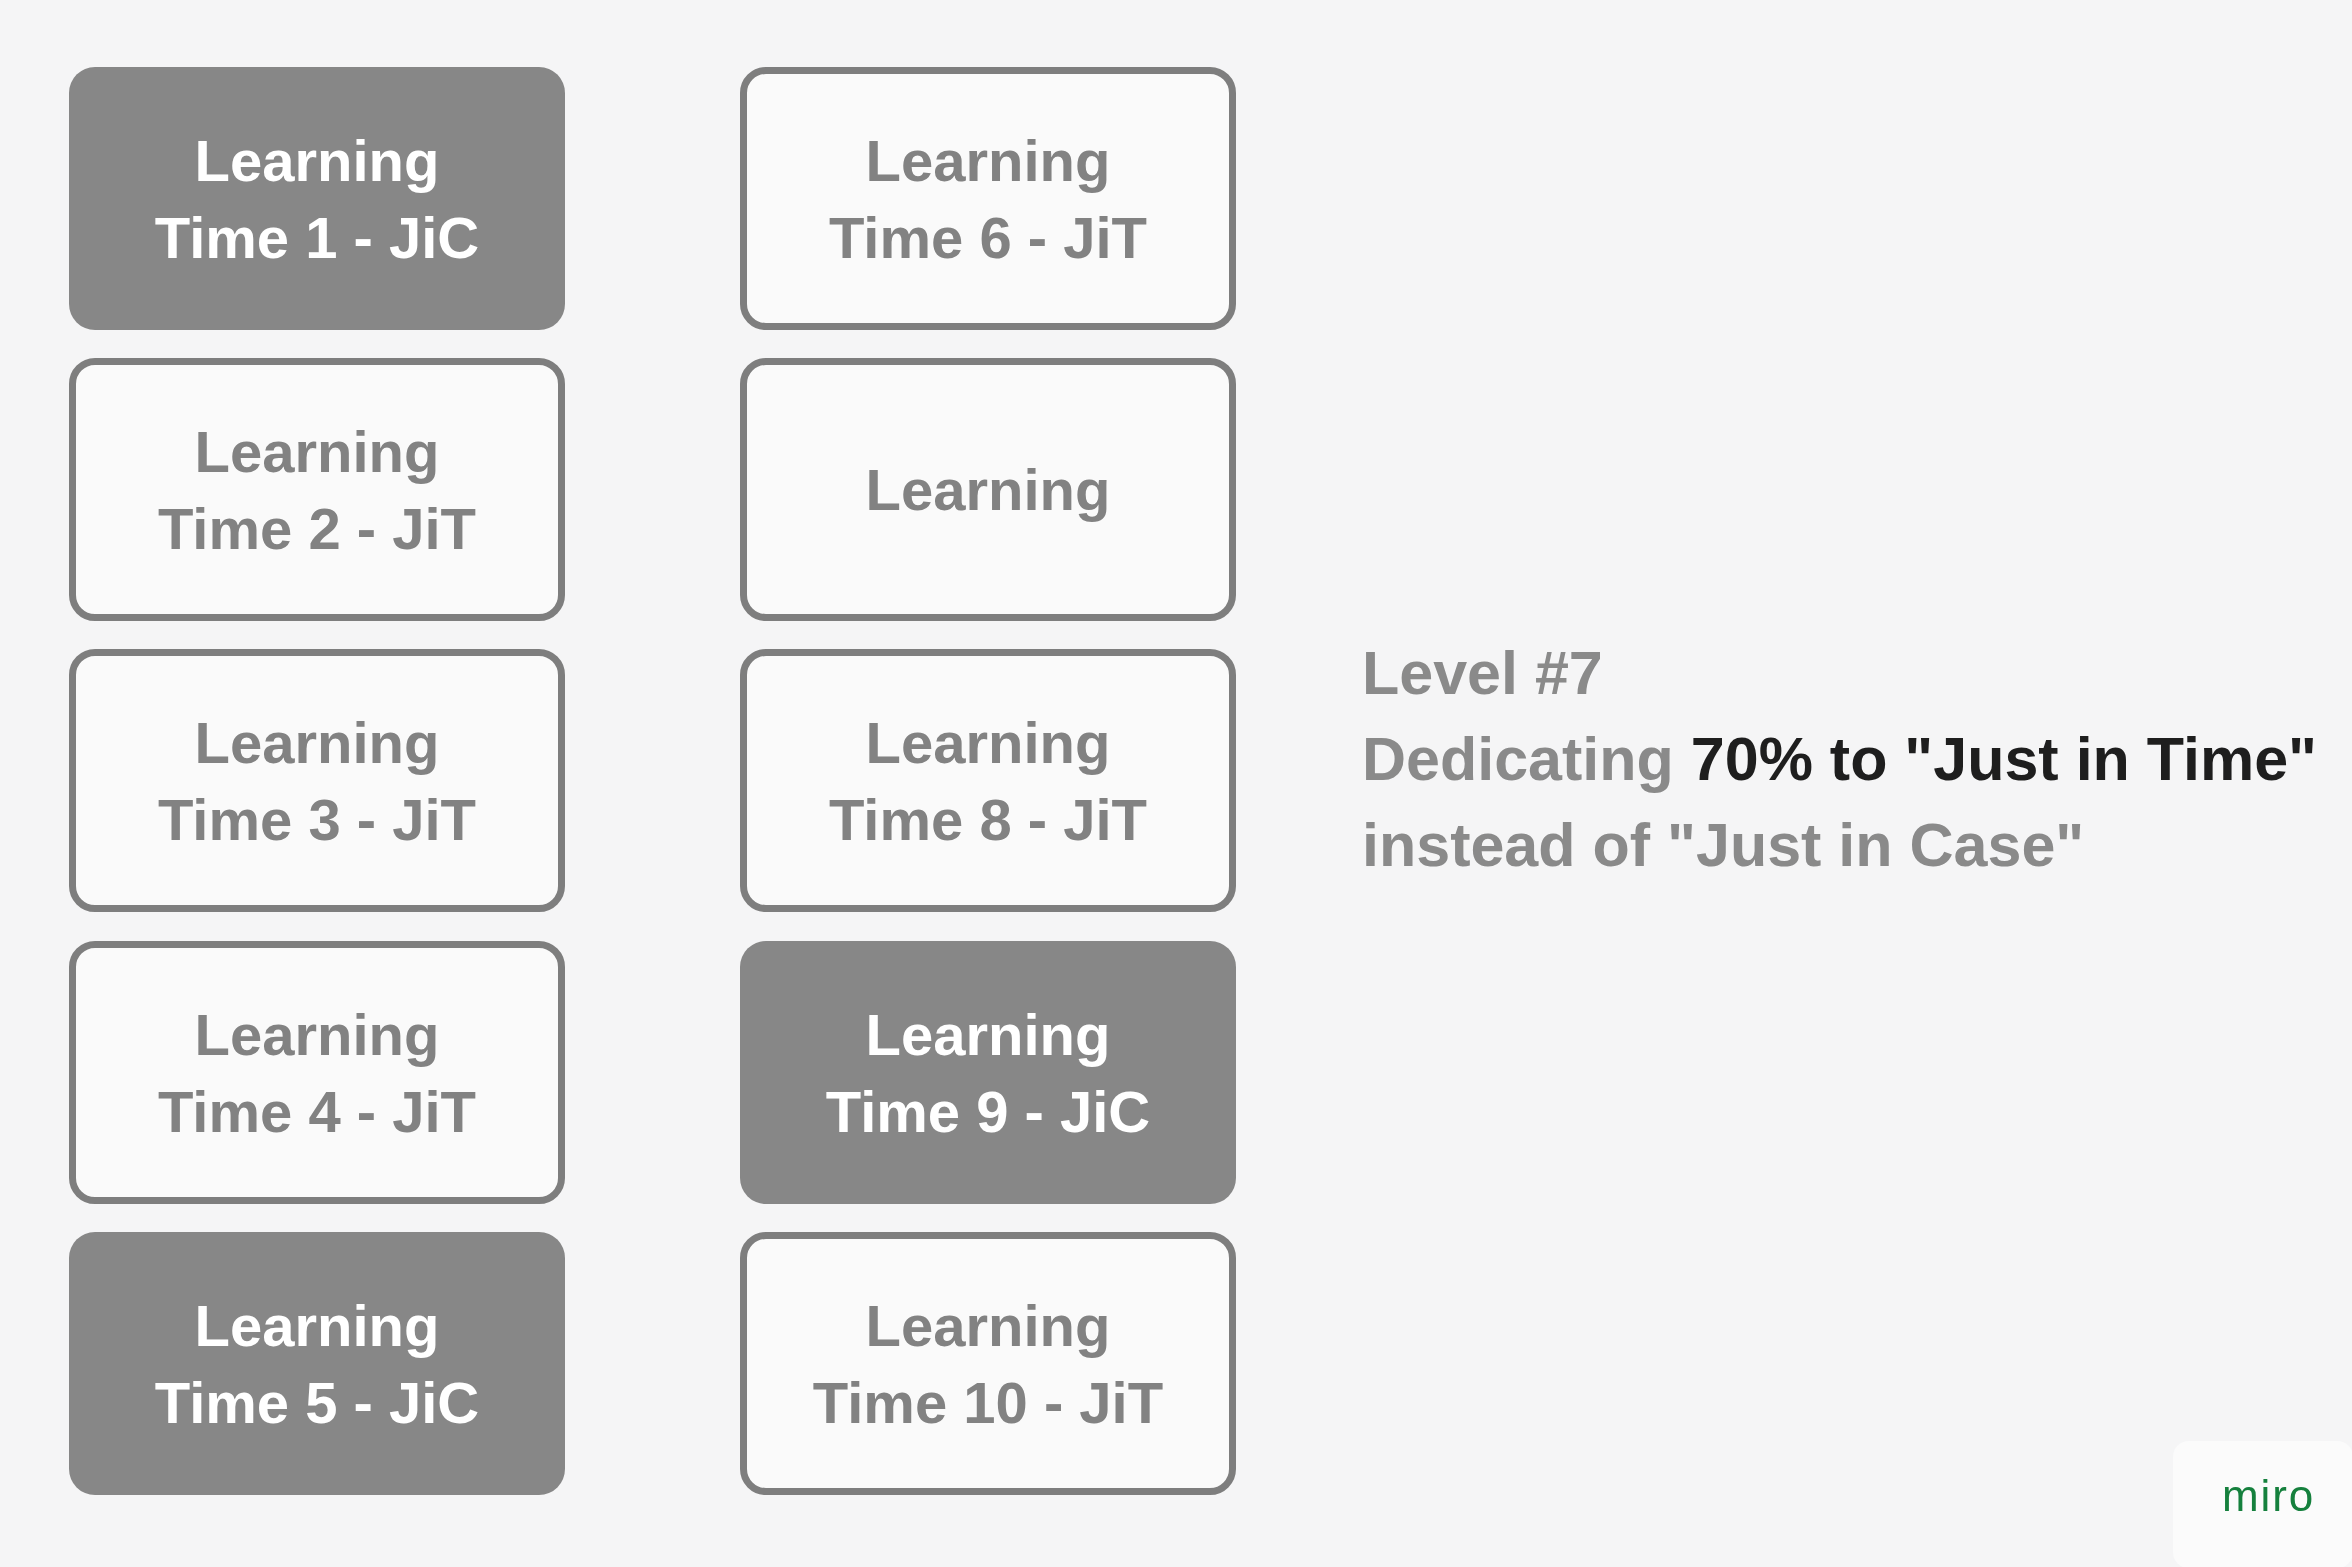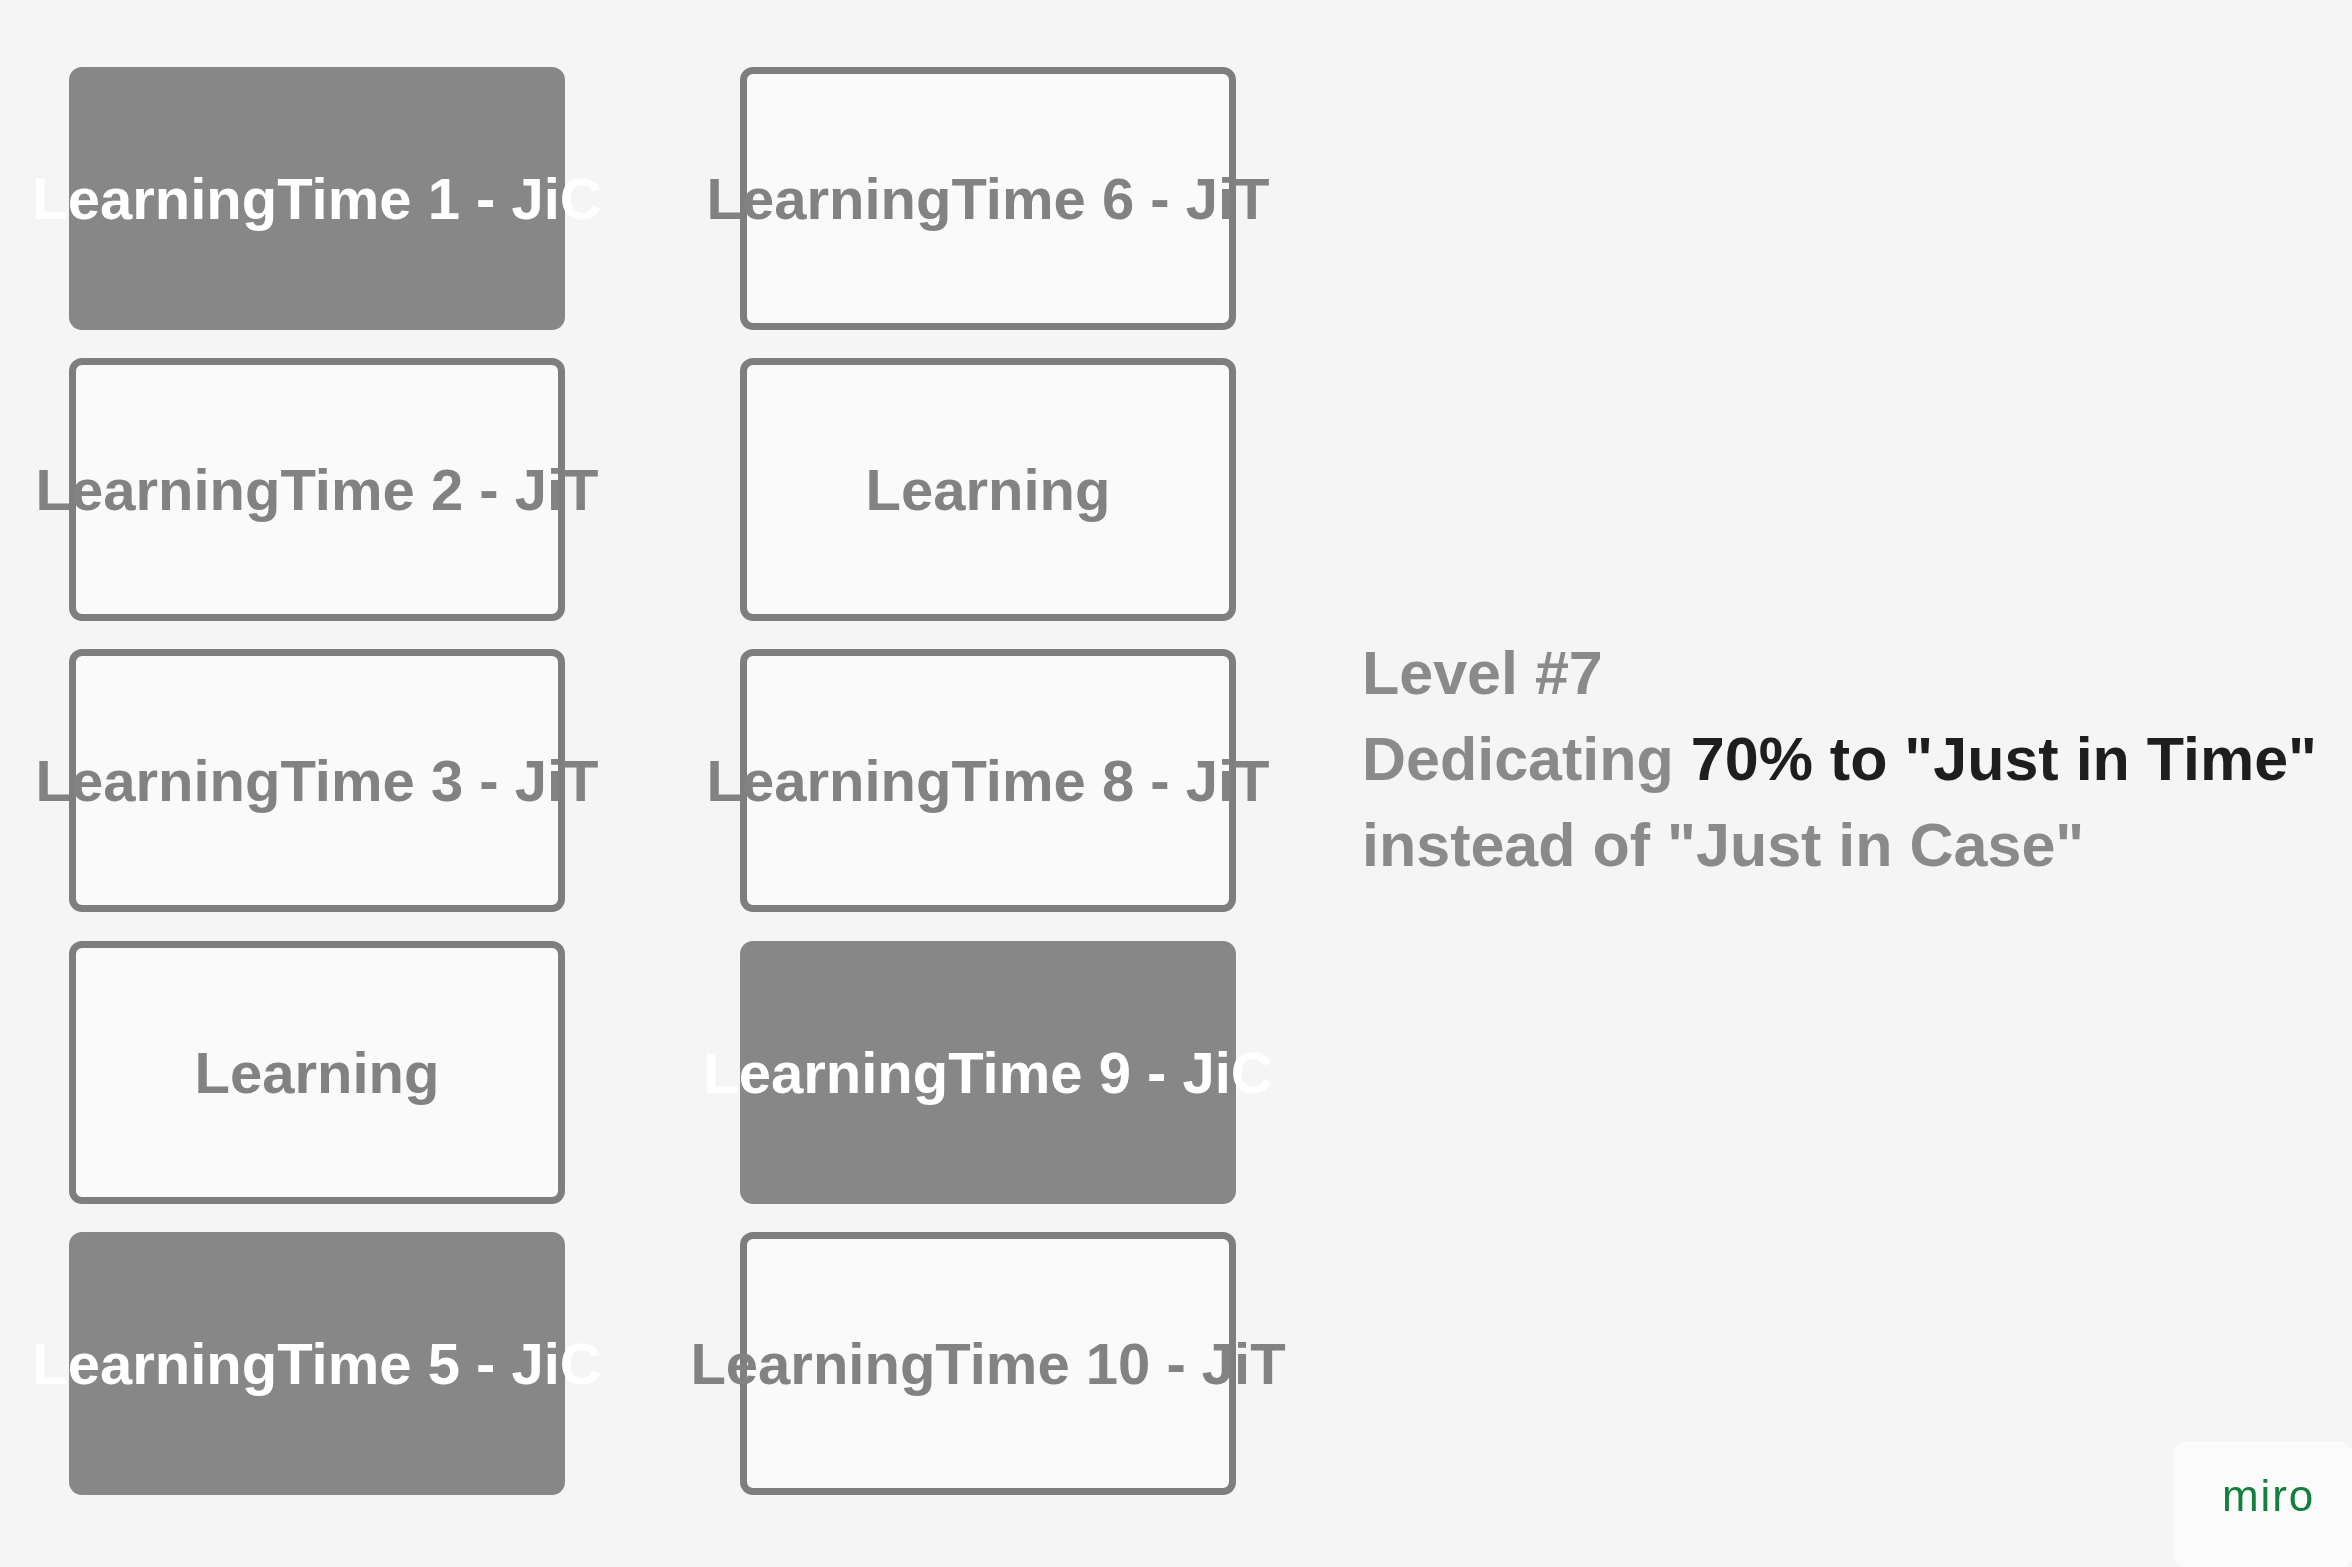--- a/index.html
+++ b/index.html
@@ -15,23 +15,24 @@
     font-family: "Liberation Sans", "DejaVu Sans", sans-serif;
   }
   .canvas {
     position: absolute;
     inset: 0;
   }
   .box {
     position: absolute;
     width: 496px;
     height: 263px;
-    border-radius: 13px;
+    border-radius: 26px;
     box-sizing: border-box;
     display: flex;
+    flex-direction: column;
     align-items: center;
     justify-content: center;
     text-align: center;
     font-weight: bold;
     font-size: 58px;
     line-height: 77px;
   }
   .box.filled {
     background: #878787;
     color: #ffffff;
@@ -97,20 +98,21 @@
   <div class="box outlined col1 row1">
     <span class="box-line">Learning</span>
     <span class="box-line">Time 2 - JiT</span>
   </div>
   <div class="box outlined col1 row2">
     <span class="box-line">Learning</span>
     <span class="box-line">Time 3 - JiT</span>
   </div>
   <div class="box outlined col1 row3">
     <span class="box-line">Learning</span>
+    <span class="box-line">Time 4 - JiT</span>
   </div>
   <div class="box filled col1 row4">
     <span class="box-line">Learning</span>
     <span class="box-line">Time 5 - JiC</span>
   </div>
 
   <div class="box outlined col2 row0">
     <span class="box-line">Learning</span>
     <span class="box-line">Time 6 - JiT</span>
   </div>

